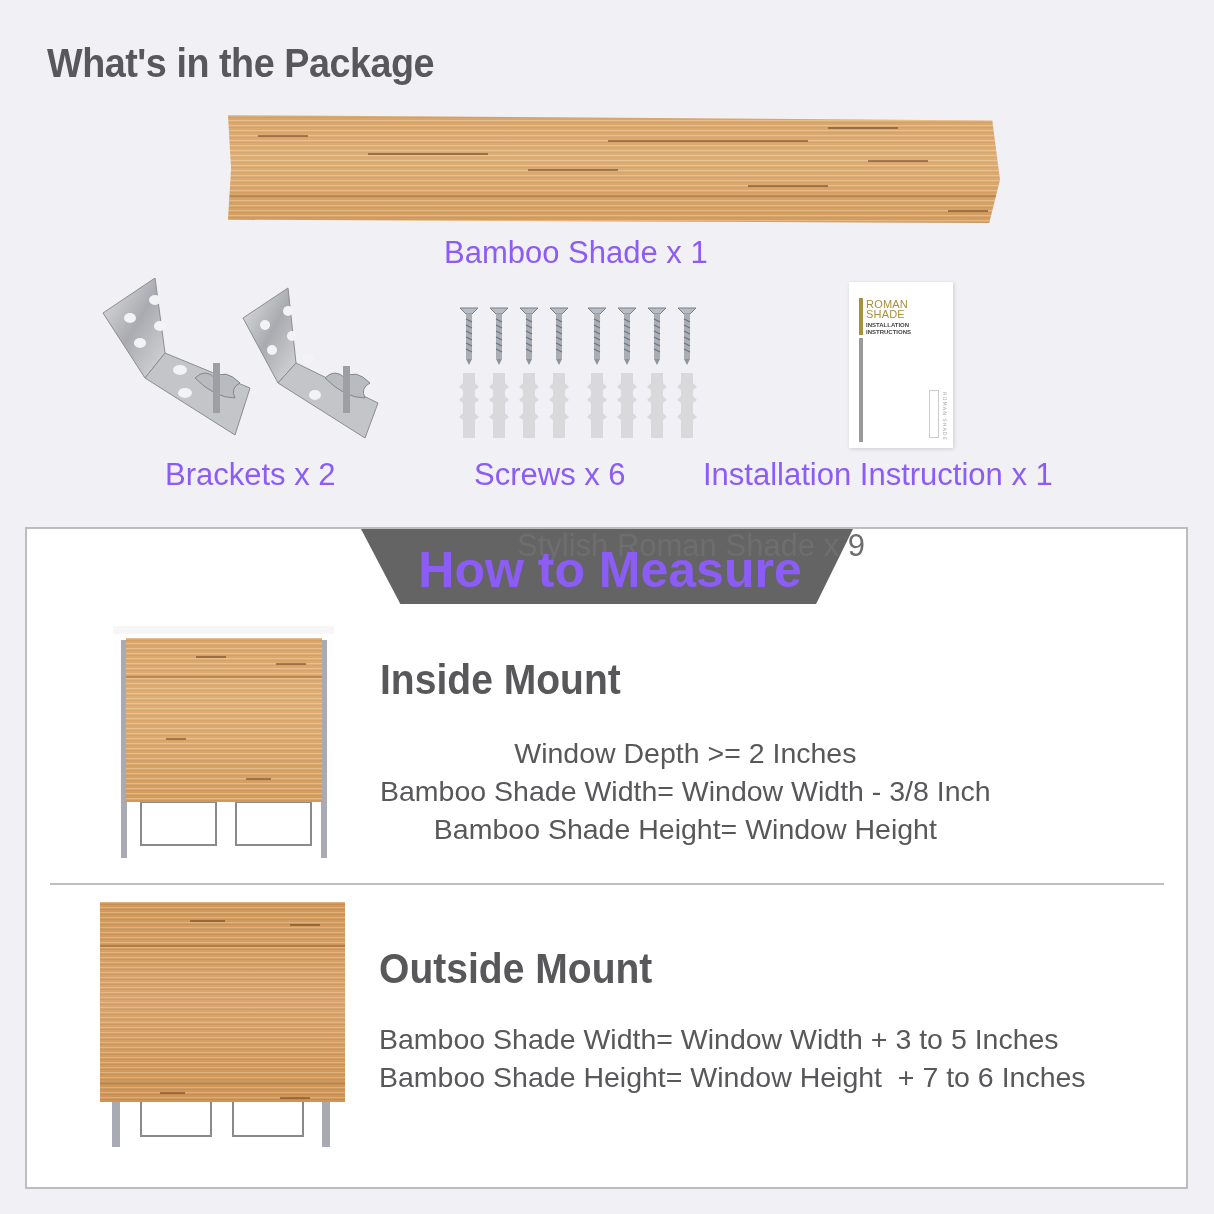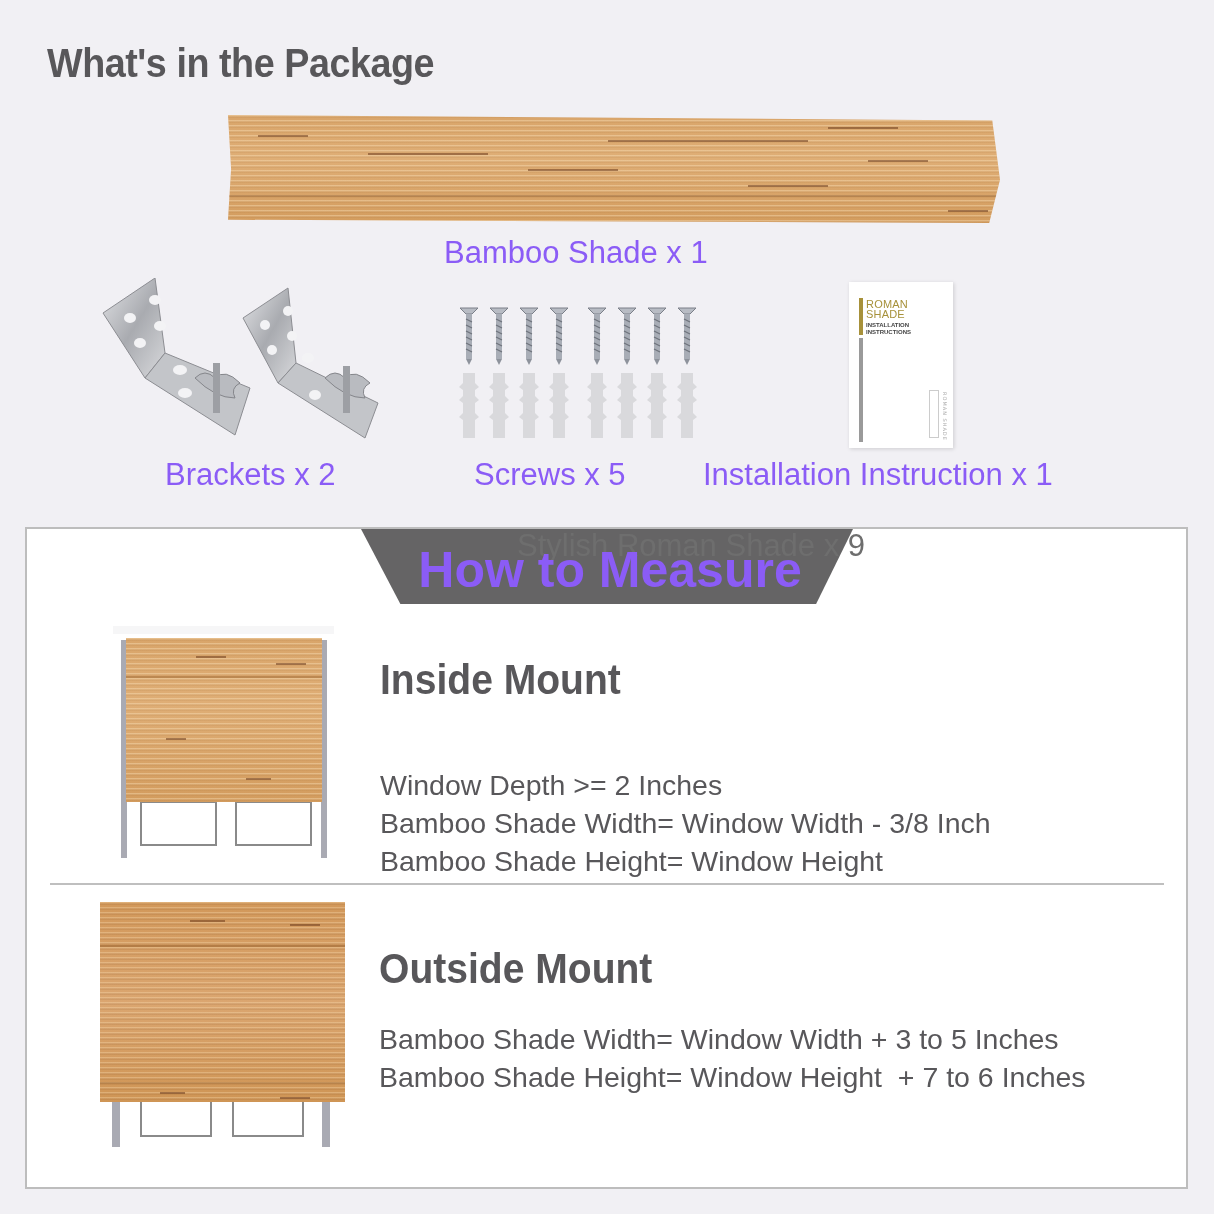--- a/index.html
+++ b/index.html
@@ -172,21 +172,21 @@
     </g>
   </g>
   <use href="#screwset" x="30"></use>
   <use href="#screwset" x="60"></use>
   <use href="#screwset" x="90"></use>
   <use href="#screwset" x="128"></use>
   <use href="#screwset" x="158"></use>
   <use href="#screwset" x="188"></use>
   <use href="#screwset" x="218"></use>
 </svg>
-<div class="abs caption" style="left:474px;top:457px;">Screws x 5</div>
+<div class="abs caption" style="left:474px;top:457px;">Screws x 6</div>
 
 <div class="abs booklet">
   <div class="goldbar"></div>
   <div class="greybar"></div>
   <div class="b-title">
     <div>ROMAN</div>
     <div>SHADE</div>
   </div>
   <div class="b-sub">
     <div>INSTALLATION</div>
@@ -211,21 +211,21 @@
   <div class="bamboo" style="position:absolute;left:13px;top:12px;width:196px;height:164px;">
     <div style="position:absolute;left:0;top:38px;width:100%;height:2px;background:rgba(140,85,35,0.4);"></div>
     <div class="streak" style="left:70px;top:18px;width:30px;"></div>
     <div class="streak" style="left:150px;top:25px;width:30px;"></div>
     <div class="streak" style="left:40px;top:100px;width:20px;"></div>
     <div class="streak" style="left:120px;top:140px;width:25px;"></div>
   </div>
 </div>
 
 <div class="abs mount-title" style="left:380px;top:656px;">Inside Mount</div>
-<div class="abs" style="left:380px;top:766px;">
+<div class="abs" style="left:380px;top:734px;text-align:center;">
   <div class="mount-line">Window Depth &gt;= 2 Inches</div>
   <div class="mount-line">Bamboo Shade Width= Window Width - 3/8 Inch</div>
   <div class="mount-line">Bamboo Shade Height= Window Height</div>
 </div>
 
 <div class="abs divider"></div>
 
 <div class="window-wrap" style="left:100px;top:902px;width:245px;height:248px;">
   <div class="wall-side" style="left:12px;top:200px;width:8px;height:45px;"></div>
   <div class="wall-side" style="left:222px;top:200px;width:8px;height:45px;"></div>

